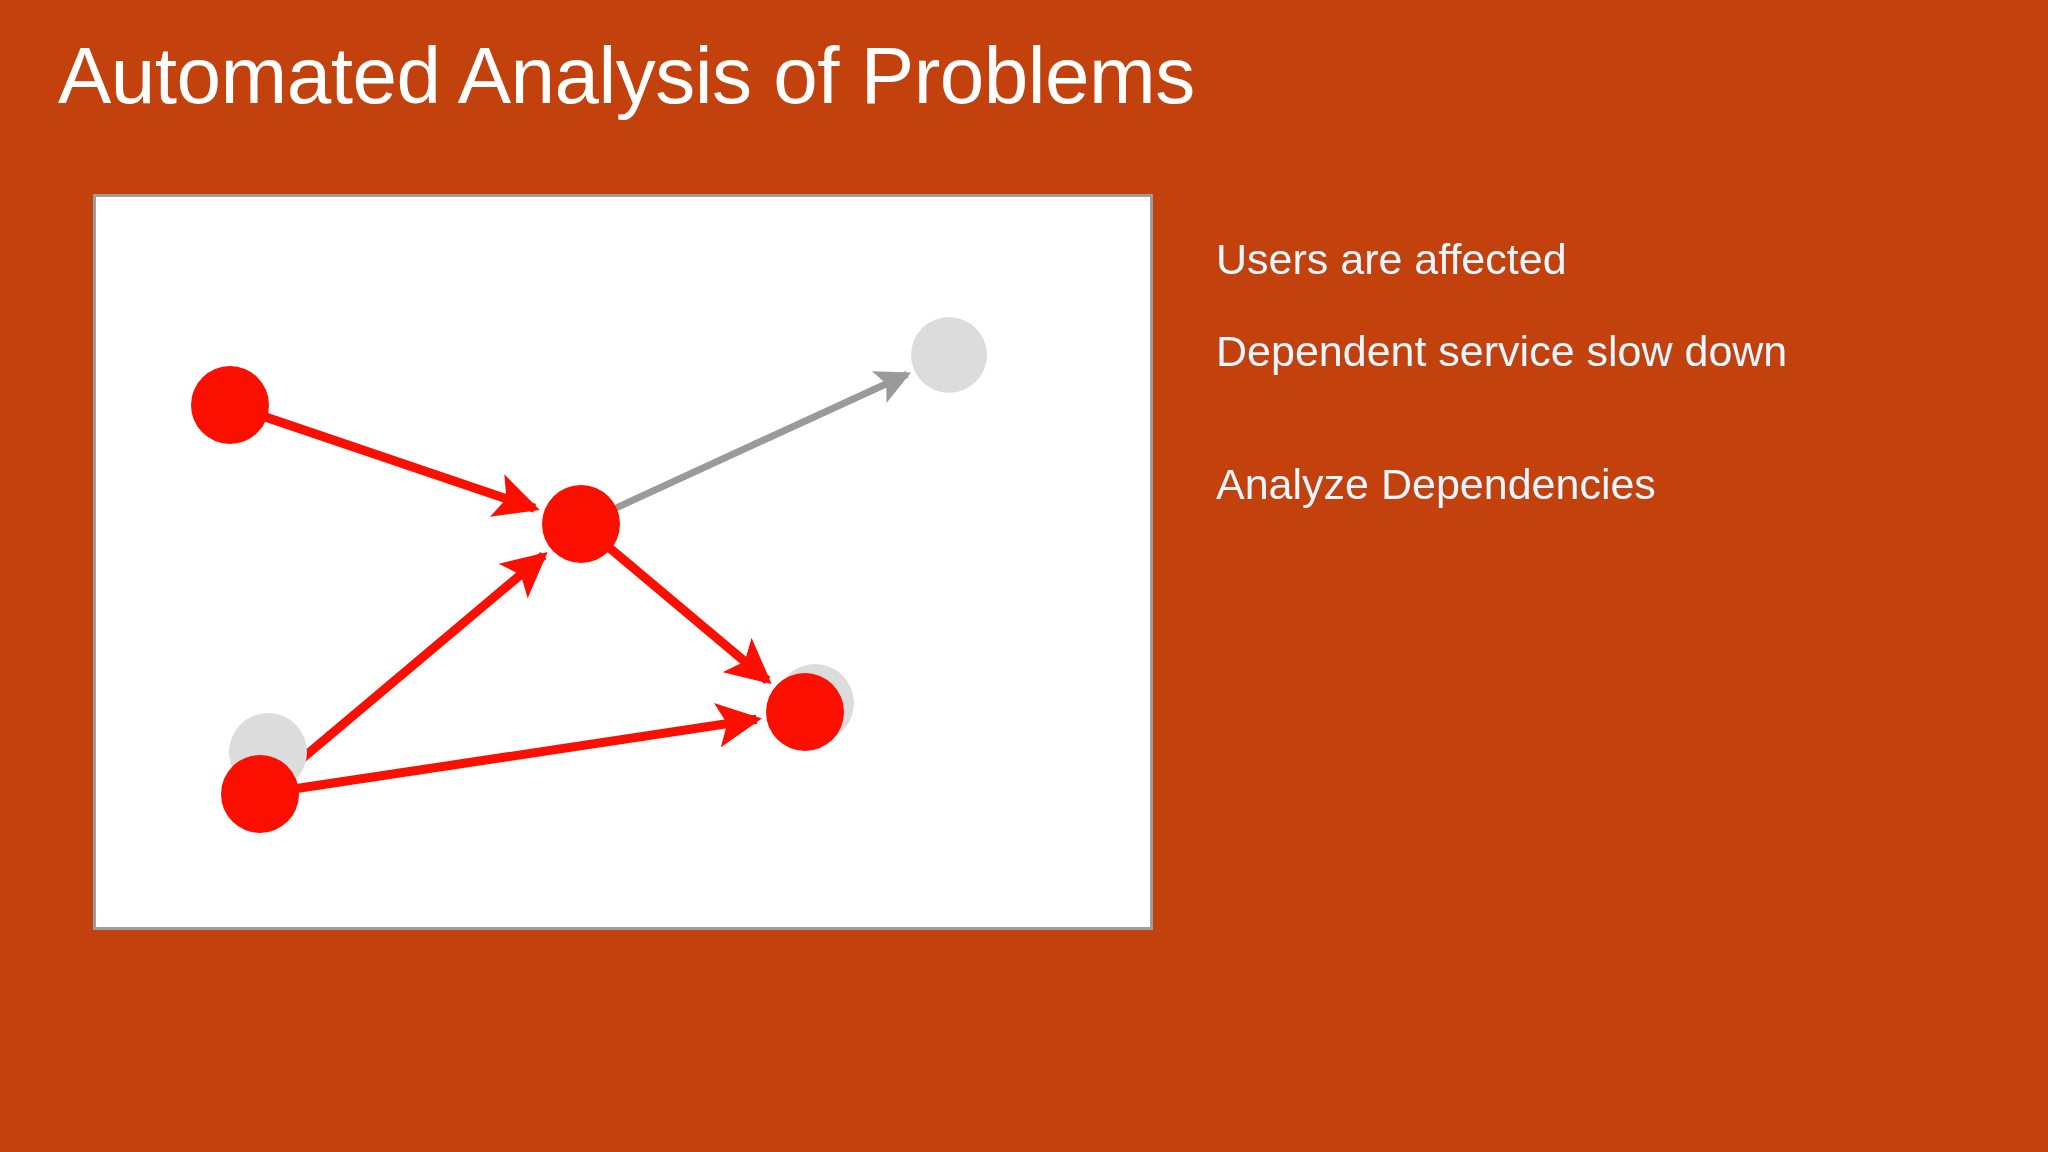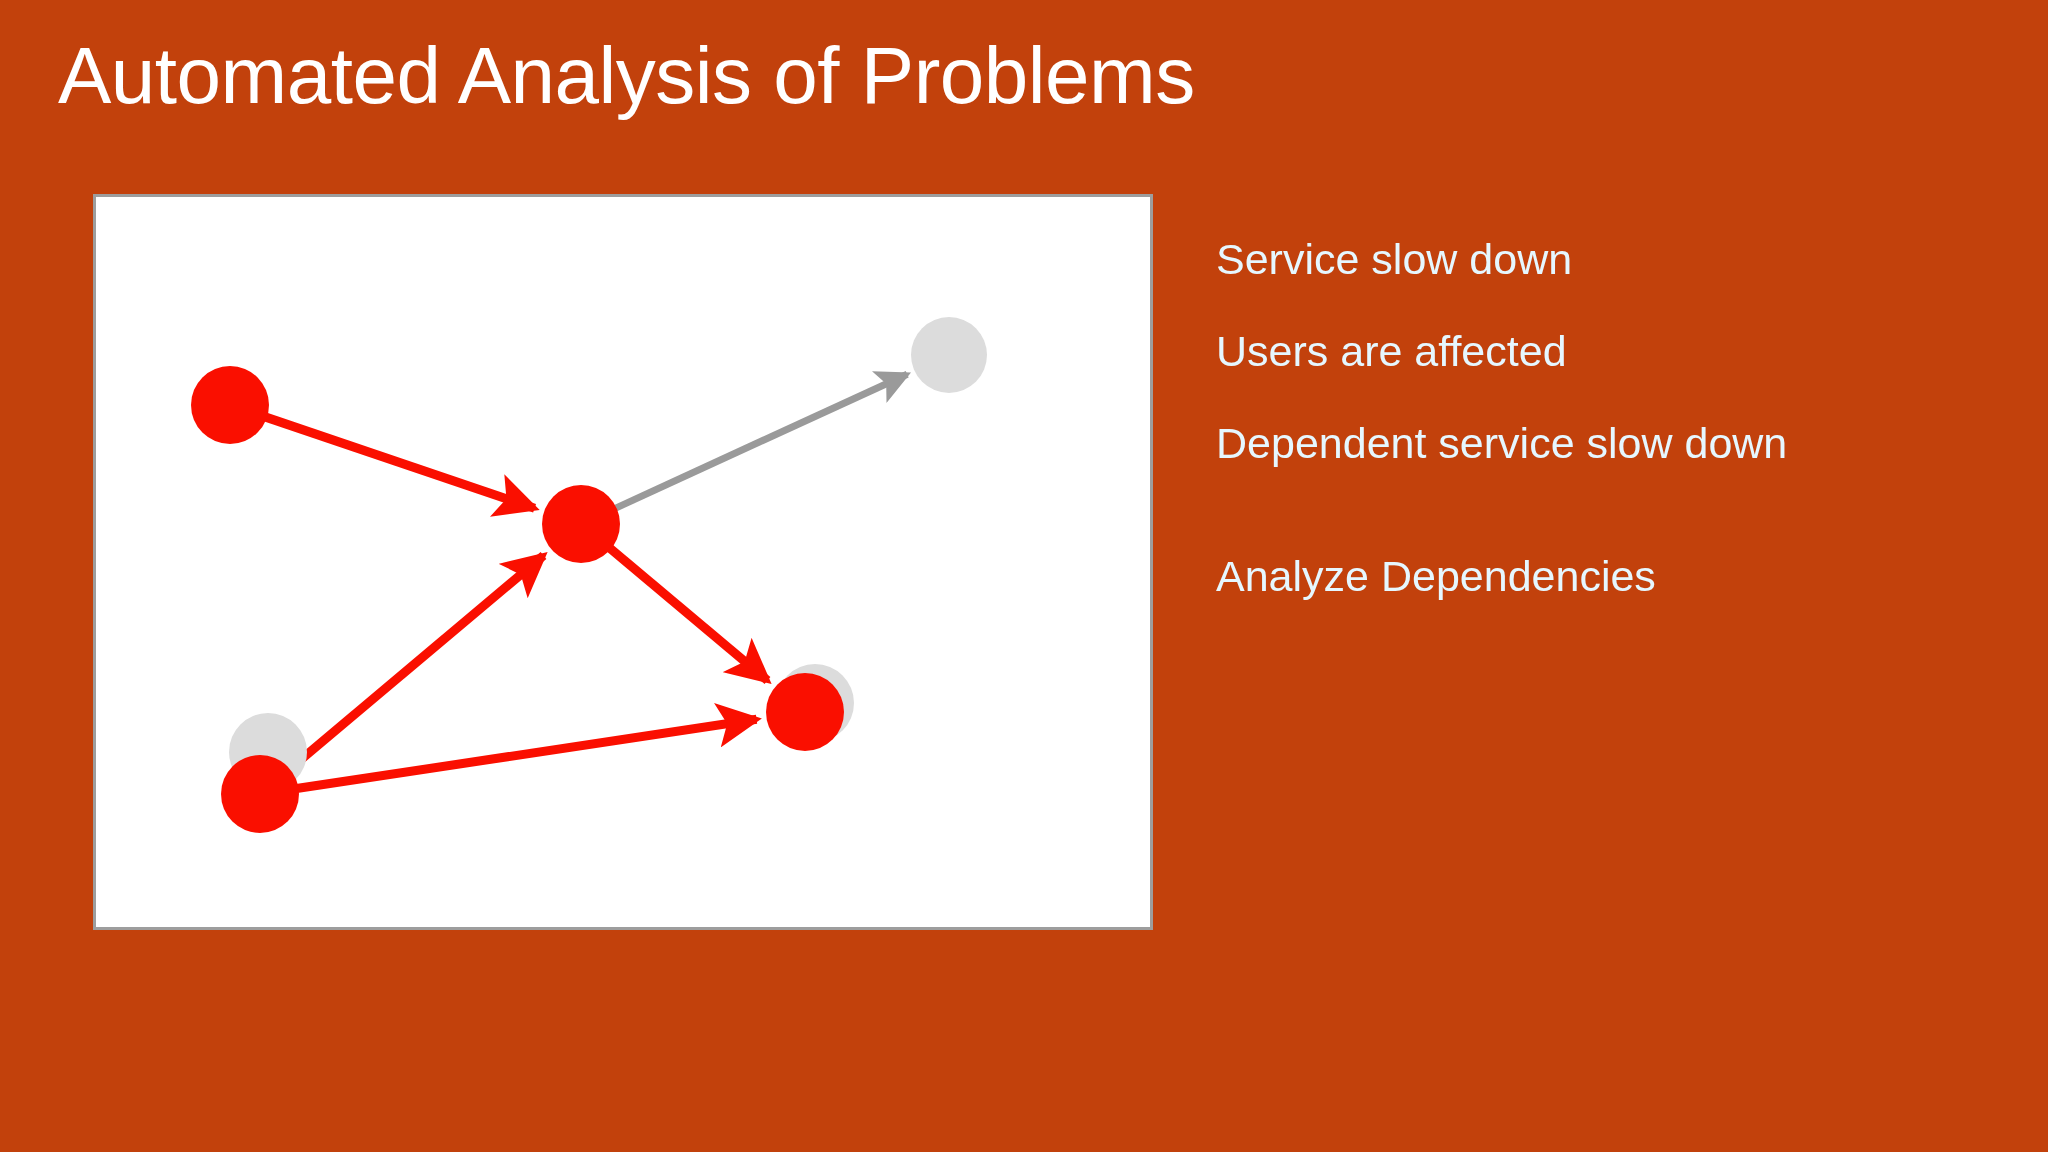--- a/index.html
+++ b/index.html
@@ -104,19 +104,18 @@
           <circle cx="853" cy="158" r="38" fill="#dcdcdc"></circle>
           <circle cx="172" cy="555" r="39" fill="#dcdcdc"></circle>
           <circle cx="164" cy="597" r="39" fill="#fa0f00"></circle>
           <circle cx="719" cy="506" r="39" fill="#dcdcdc"></circle>
           <circle cx="709" cy="515" r="39" fill="#fa0f00"></circle>
         </g>
     </svg>
   </div>
 
   <div id="legend-column">
-      <div class="legend-line" style="color: rgb(230, 247, 255);">Service slow down</div>
       <div class="legend-line" style="color: rgb(230, 247, 255);">Users are affected</div>
       <div class="legend-line" style="color: rgb(230, 247, 255);">Dependent service slow down</div>
       <div class="legend-line spacer-before" style="color: rgb(230, 247, 255);">Analyze Dependencies</div>
     </div>
 
 </div>
 
 </body></html>

